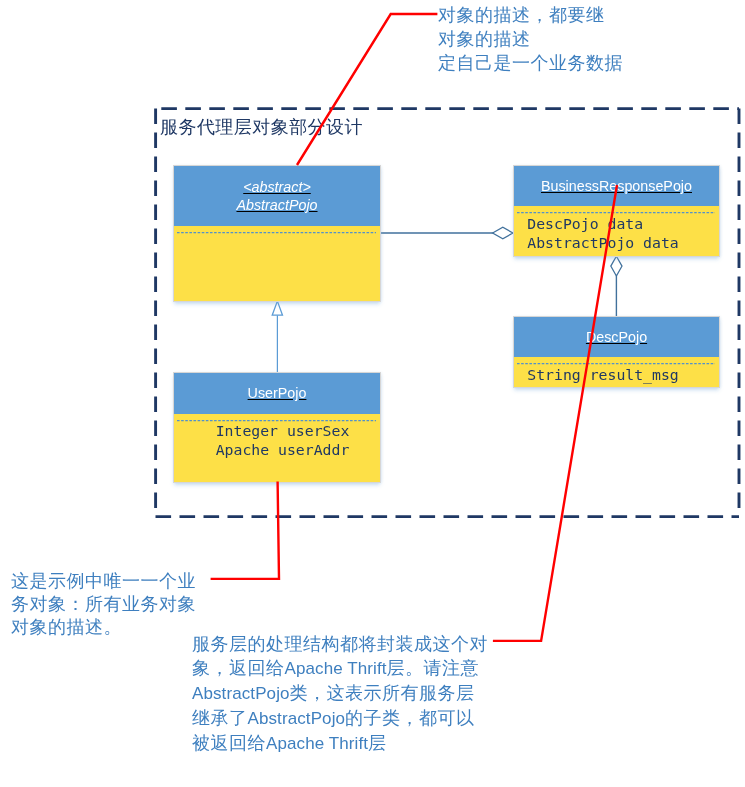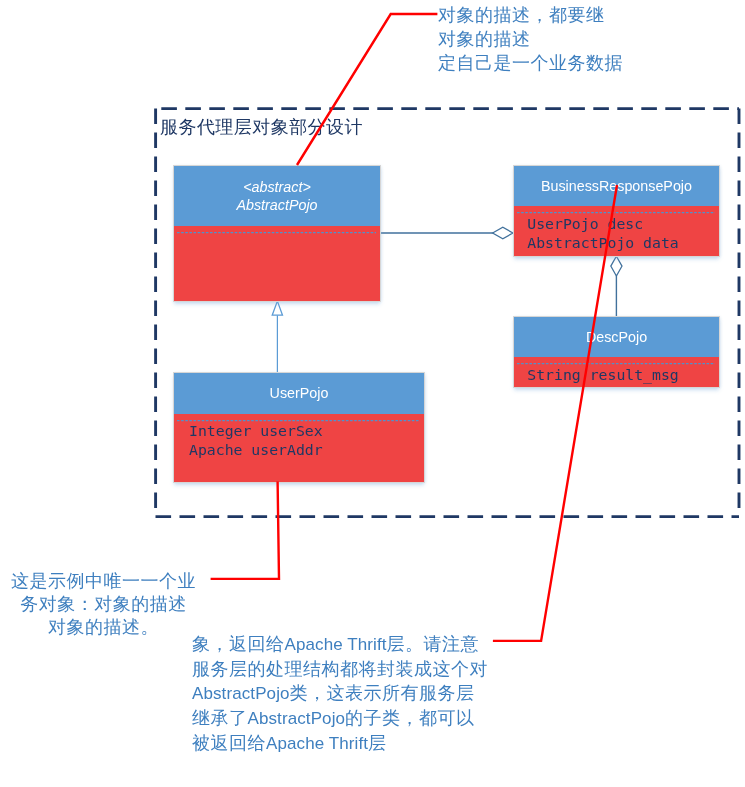--- a/index.html
+++ b/index.html
@@ -6,24 +6,24 @@
   html,body{margin:0;padding:0;background:#ffffff;}
   body{width:745px;height:787px;position:relative;overflow:hidden;
        font-family:"Liberation Sans",sans-serif;-webkit-font-smoothing:antialiased;}
   #canvas{position:absolute;left:0;top:0;width:745px;height:787px;background:#fff;}
 
   
   #scope-title{position:absolute;left:160px;top:117px;font-size:18px;line-height:20px;
                color:#1F3864;white-space:nowrap;letter-spacing:0.45px;}
 
   
-  .cls{position:absolute;box-sizing:border-box;background:#ef4444;
+  .cls{position:absolute;box-sizing:border-box;background:#fde047;
        border:1px solid #D6D6D6;
        box-shadow:0 3px 4px -1px rgba(125,175,220,0.42),
-                  1px 0 3px -1px rgba(140,175,210,0.30);}
+                  1px 0 3px -1px rgba(140,175,210,0.30);text-decoration:underline;}
   .cls-hd{box-sizing:border-box;background:#5B9BD5;color:#ffffff;
           display:flex;flex-direction:column;align-items:center;justify-content:center;
           font-size:14.3px;line-height:18.5px;width:100%;}
   .cls-hd .stereo{font-style:italic;}
   .cls-hd .cname{font-style:normal;}
   .cls-hd.italic .cname{font-style:italic;}
   .cls-body{position:relative;box-sizing:border-box;width:100%;}
   .divider{position:absolute;left:3.2px;right:3.8px;top:5px;height:3px;overflow:hidden;}
   .divider svg{display:block;width:100%;height:3px;}
   .attrs{position:absolute;left:15px;top:8px;right:4px;
@@ -78,45 +78,45 @@
     <div class="cls-body" style="height:73px;">
       <div class="divider">
           <svg preserveAspectRatio="none" viewBox="0 0 200 3" width="200" height="3">
             <line x1="0" y1="1.5" x2="200" y2="1.5" stroke="#5291CB" stroke-width="1.25" stroke-dasharray="2.6 1.52" vector-effect="non-scaling-stroke"></line>
           </svg>
         </div>
       <div class="attrs"></div>
     </div>
   </div>
 
-  <div class="cls" style="left:173px;top:372px;width:252px;height:111px;">
+  <div class="cls" style="left:173px;top:372px;width:208px;height:111px;">
     <div class="cls-hd" style="height:41px;">
       <div class="cname">UserPojo</div>
     </div>
-    <div class="cls-body" style="height:67px;">
+    <div class="cls-body" style="height:67px;text-align:center;">
       <div class="divider">
           <svg preserveAspectRatio="none" viewBox="0 0 200 3" width="200" height="3">
             <line x1="0" y1="1.5" x2="200" y2="1.5" stroke="#5291CB" stroke-width="1.25" stroke-dasharray="2.6 1.52" vector-effect="non-scaling-stroke"></line>
           </svg>
         </div>
       <div class="attrs"><div>Integer userSex</div><div>Apache userAddr</div></div>
     </div>
   </div>
 
   <div class="cls" style="left:513px;top:165px;width:207px;height:92px;">
     <div class="cls-hd" style="height:40px;">
       <div class="cname">BusinessResponsePojo</div>
     </div>
     <div class="cls-body" style="height:49px;">
       <div class="divider">
           <svg preserveAspectRatio="none" viewBox="0 0 200 3" width="200" height="3">
             <line x1="0" y1="1.5" x2="200" y2="1.5" stroke="#5291CB" stroke-width="1.25" stroke-dasharray="2.6 1.52" vector-effect="non-scaling-stroke"></line>
           </svg>
         </div>
-      <div class="attrs" style="left:13.3px;top:9.3px;"><div>UserPojo desc</div><div>AbstractPojo data</div></div>
+      <div class="attrs" style="left:13.3px;top:9.3px;"><div>DescPojo data</div><div>AbstractPojo data</div></div>
     </div>
   </div>
 
   <div class="cls" style="left:513px;top:316px;width:207px;height:72px;">
     <div class="cls-hd" style="height:40px;">
       <div class="cname">DescPojo</div>
     </div>
     <div class="cls-body" style="height:35px;">
       <div class="divider">
           <svg preserveAspectRatio="none" viewBox="0 0 200 3" width="200" height="3">
@@ -132,27 +132,27 @@
     <polyline points="210.6,578.9 279,578.9 277.6,481.6" fill="none" stroke="#FF0000" stroke-width="2.4"></polyline>
     <polyline points="492.9,640.9 541.1,640.9 617,185" fill="none" stroke="#FF0000" stroke-width="2.4"></polyline>
   </svg>
 
   <div class="note" style="left:438px;top:4.2px;line-height:23.85px;">
     <div>对象的描述，都要继</div>
     <div>对象的描述</div>
     <div>定自己是一个业务数据</div>
   </div>
 
-  <div class="note" style="left:11px;top:569.6px;line-height:22.95px;text-align:center;">
+  <div class="note" style="left:11px;top:569.6px;line-height:22.95px;">
     <div>这是示例中唯一一个业</div>
-    <div>务对象：对象的描述</div>
+    <div>务对象：所有业务对象</div>
     <div>对象的描述。</div>
   </div>
 
   <div class="note" style="left:192px;top:632px;line-height:24px;">
+    <div>服务层的处理结构都将封装成这个对</div>
     <div>象，返回给<span class="lat">Apache Thrift</span>层。请注意</div>
-    <div>服务层的处理结构都将封装成这个对</div>
     <div><span class="lat">AbstractPojo</span>类，这表示所有服务层</div>
     <div>继承了<span class="lat">AbstractPojo</span>的子类，都可以</div>
     <div>被返回给<span class="lat">Apache Thrift</span>层</div>
   </div>
 
 </div>
 
 </body></html>

